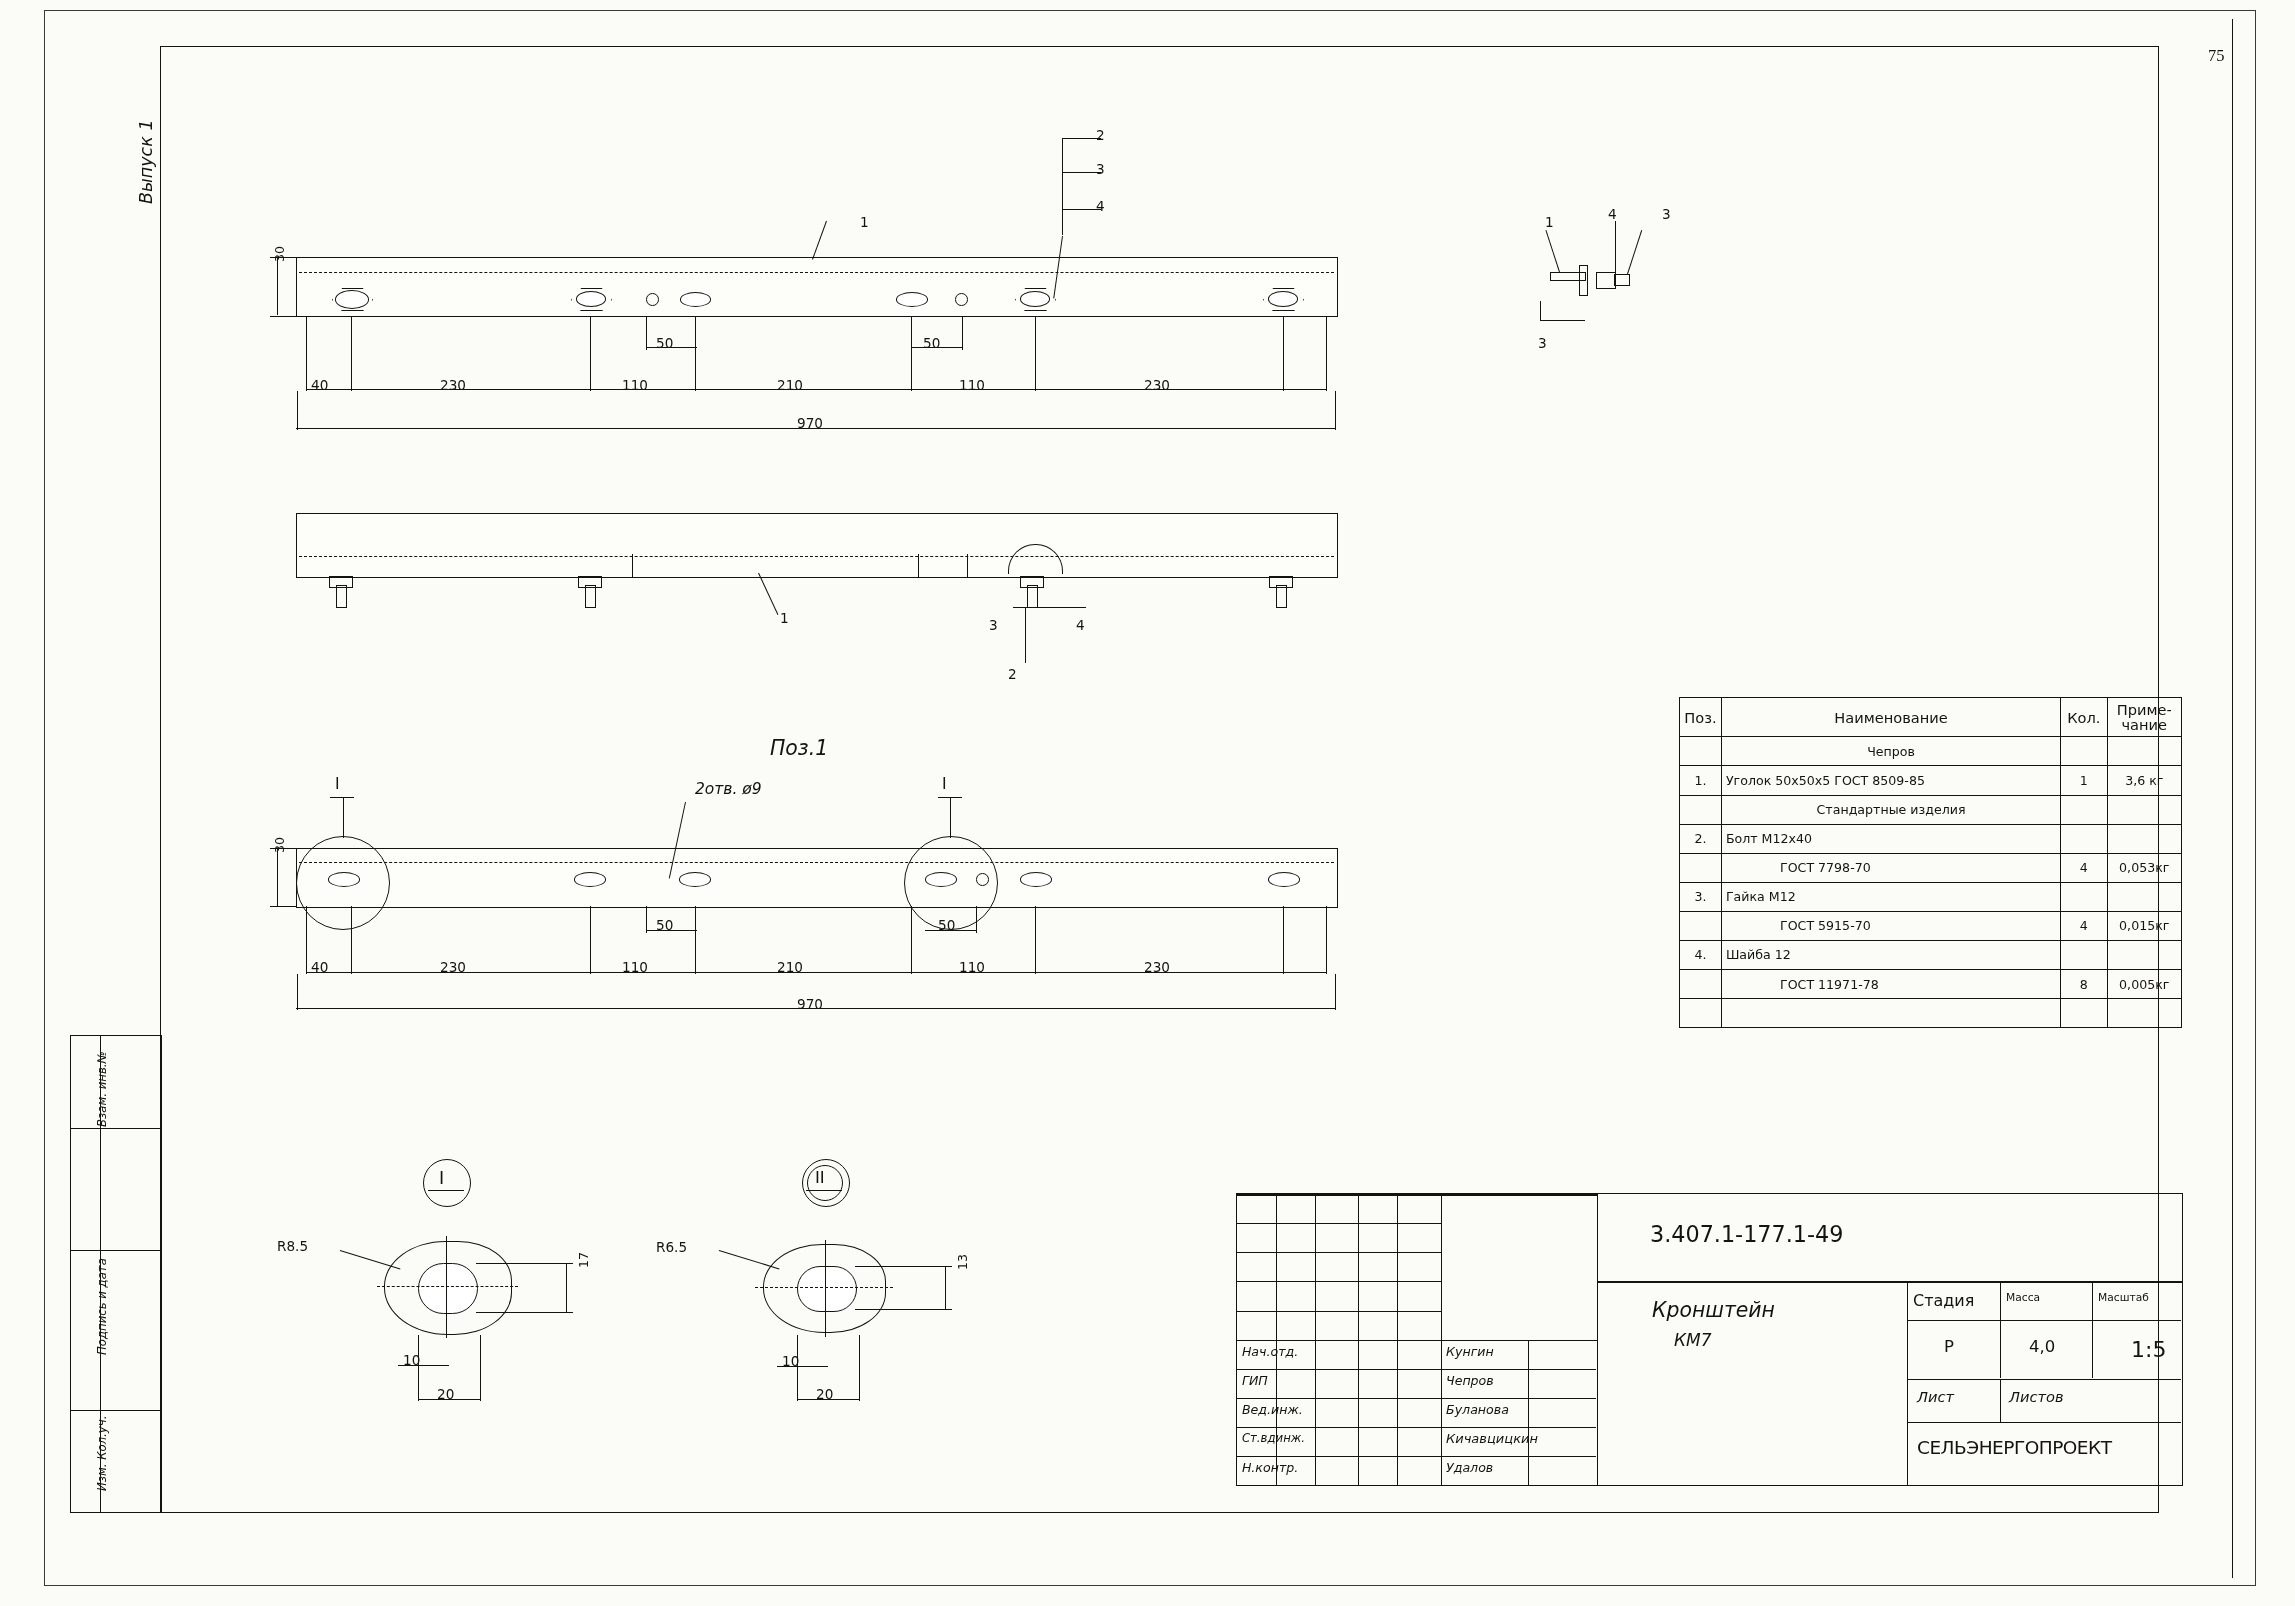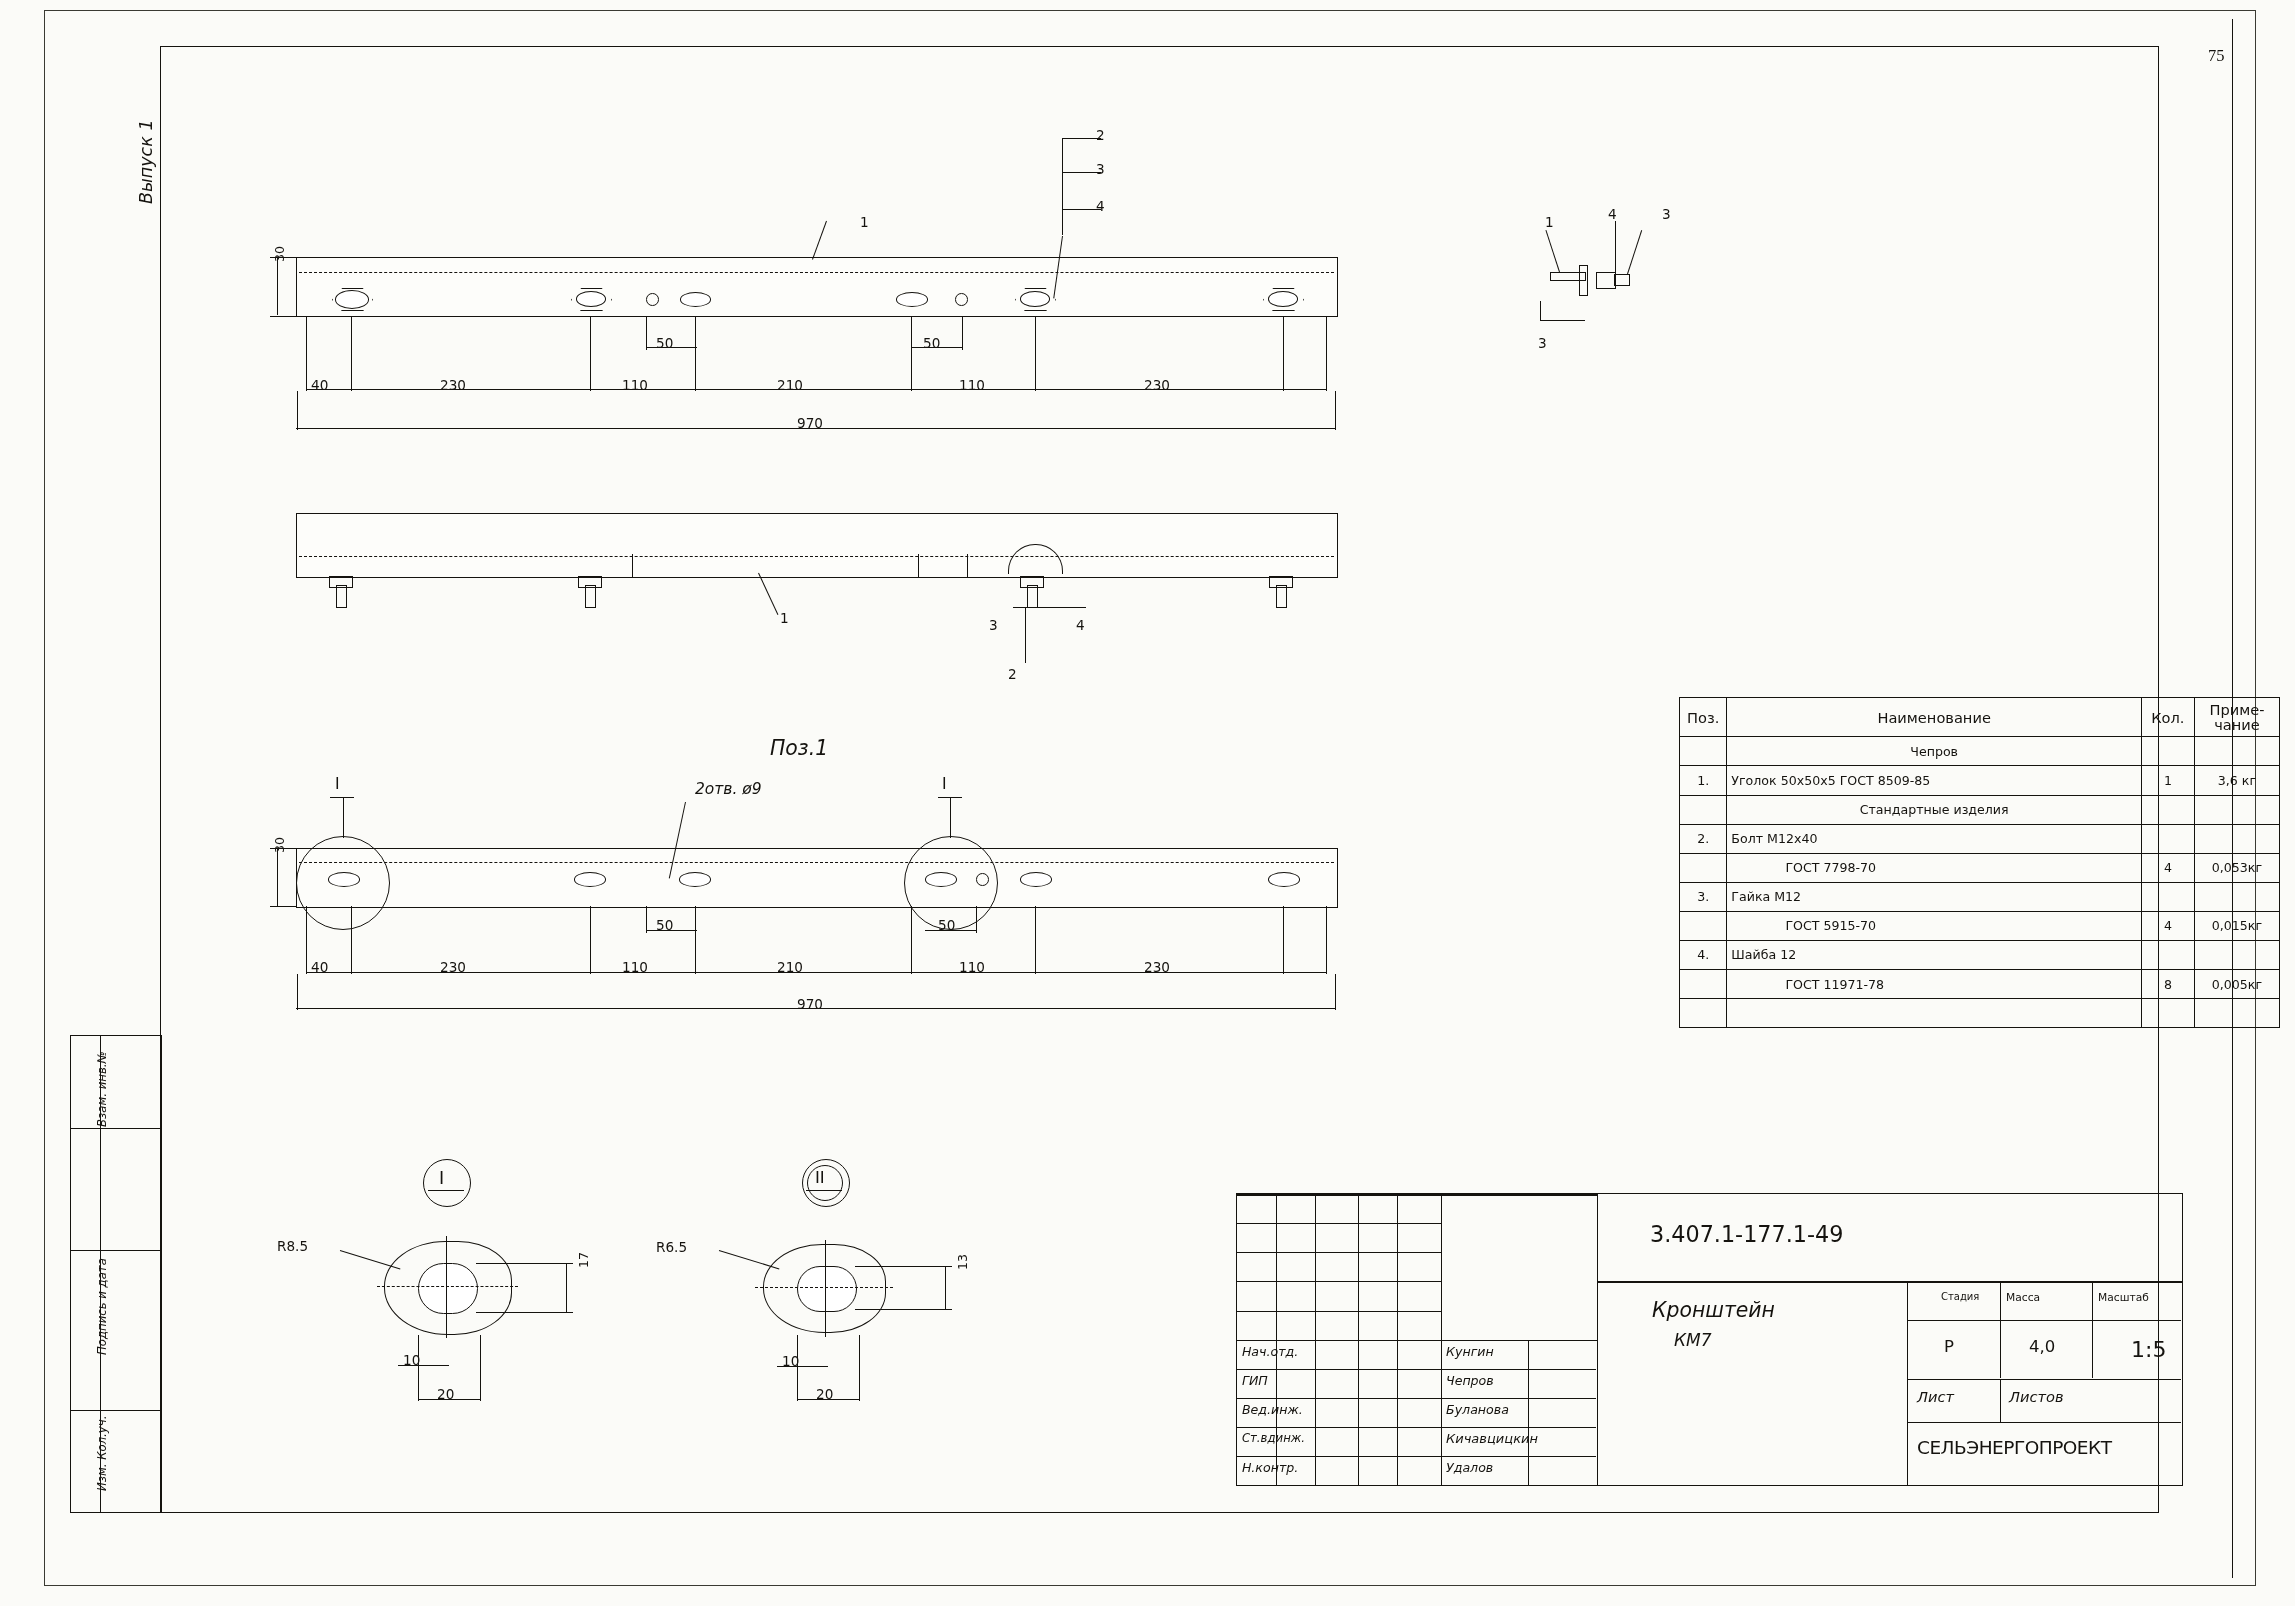--- a/index.html
+++ b/index.html
@@ -23,21 +23,21 @@
 
   
   .beam{position:absolute;border:1.5px solid #15130f;background:#fdfdfa;}
   .dashdot{position:absolute;height:0;border-top:1px dashed #15130f;}
   .slot{position:absolute;border:1.2px solid #15130f;border-radius:50%/50%;background:#fff;}
   .slotdiamond{position:absolute;border:1.2px solid #15130f;background:#fff;}
   .circ{position:absolute;border:1.5px solid #15130f;border-radius:50%;}
   .dimtxt{position:absolute;font-size:13.6px;font-family:"DejaVu Sans", sans-serif;color:#15130f;}
 
   
-  #spec{position:absolute;left:1679px;top:697px;width:601px;border-collapse:collapse;}
+  #spec{position:absolute;left:1679px;top:697px;width:503px;border-collapse:collapse;}
   #spec td,#spec th{border:1px solid #15130f;font-family:"DejaVu Sans", sans-serif;color:#15130f;}
   #spec th{font-size:14.6px;font-weight:normal;padding:3.9px 1.9px;line-height:1.05;}
   #spec td{font-size:12.6px;padding:2.9px 3.9px;height:22.3px;}
   .c-pos{width:34px;text-align:center;}
   .c-name{width:311px;}
   .c-qty{width:39px;text-align:center;}
   .c-note{width:68px;text-align:center;font-size:11.7px;}
   .grp{text-align:center;}
 
   
@@ -408,21 +408,21 @@
     <div class="cellline" style="left:670px;top:228px;width:274px;height:1px;"></div>
     <div class="cellline" style="left:763px;top:87px;width:1px;height:97px;"></div>
     <div class="cellline" style="left:855px;top:87px;width:1px;height:97px;"></div>
     <div class="cellline" style="left:763px;top:185px;width:1px;height:44px;"></div>
 
     <div class="tb-txt" style="left:413px;top:27px;font-size:22.3px;">3.407.1-177.1-49</div>
 
     <div class="tb-txt ital" style="left:415px;top:104px;font-size:20.4px;">Кронштейн</div>
     <div class="tb-txt ital" style="left:437px;top:136px;font-size:17px;">КМ7</div>
 
-    <div class="tb-txt" style="left:704px;top:97px;font-size:10px;">Стадия</div>
+    <div class="tb-txt" style="left:676px;top:97px;font-size:16px;">Стадия</div>
     <div class="tb-txt" style="left:769px;top:97px;font-size:10.7px;">Масса</div>
     <div class="tb-txt" style="left:861px;top:97px;font-size:10.7px;">Масштаб</div>
     <div class="tb-txt" style="left:707px;top:143px;font-size:16.5px;">Р</div>
     <div class="tb-txt" style="left:792px;top:143px;font-size:16.5px;">4,0</div>
     <div class="tb-txt" style="left:894px;top:143px;font-size:22px;">1:5</div>
 
     <div class="tb-txt ital" style="left:680px;top:194px;font-size:14.6px;">Лист</div>
     <div class="tb-txt ital" style="left:772px;top:194px;font-size:14.6px;">Листов</div>
 
     <div class="tb-txt" style="left:680px;top:243px;font-size:18.5px;letter-spacing:-0.5px;">СЕЛЬЭНЕРГОПРОЕКТ</div>

